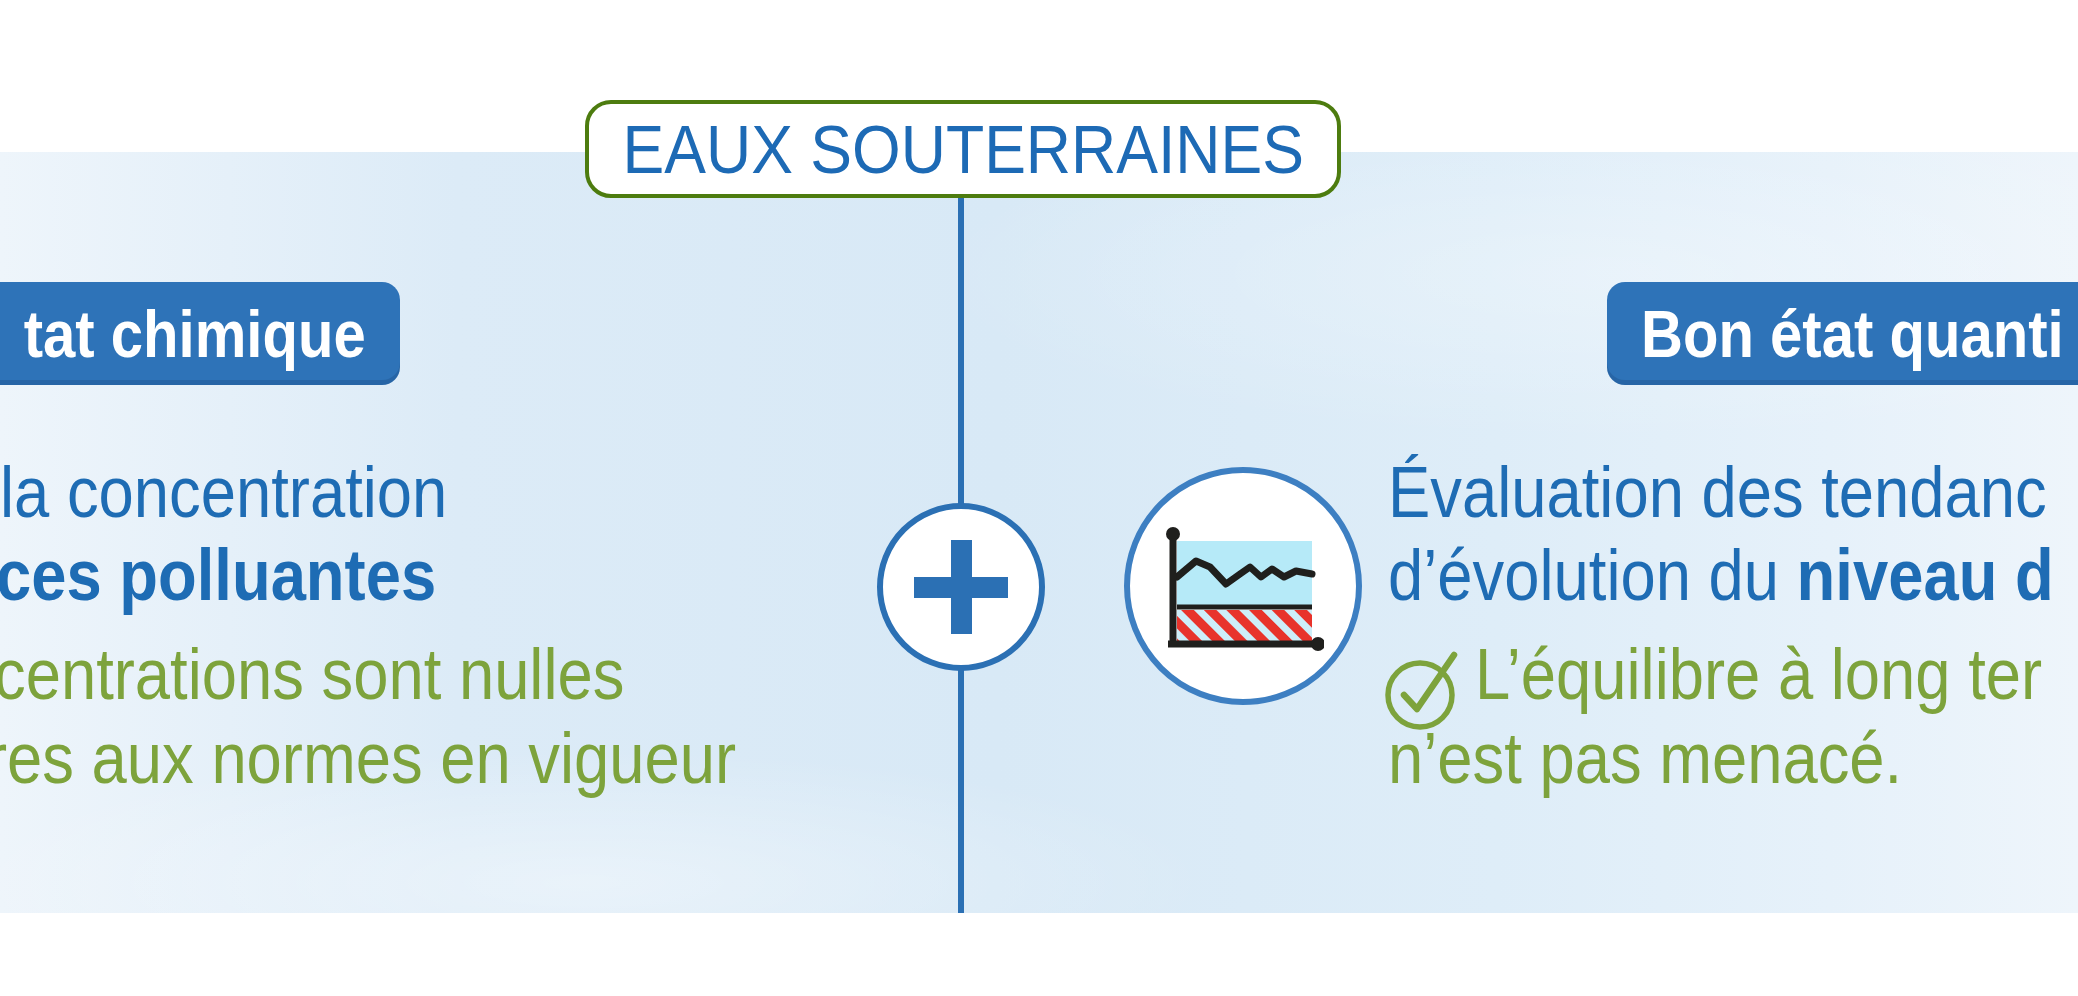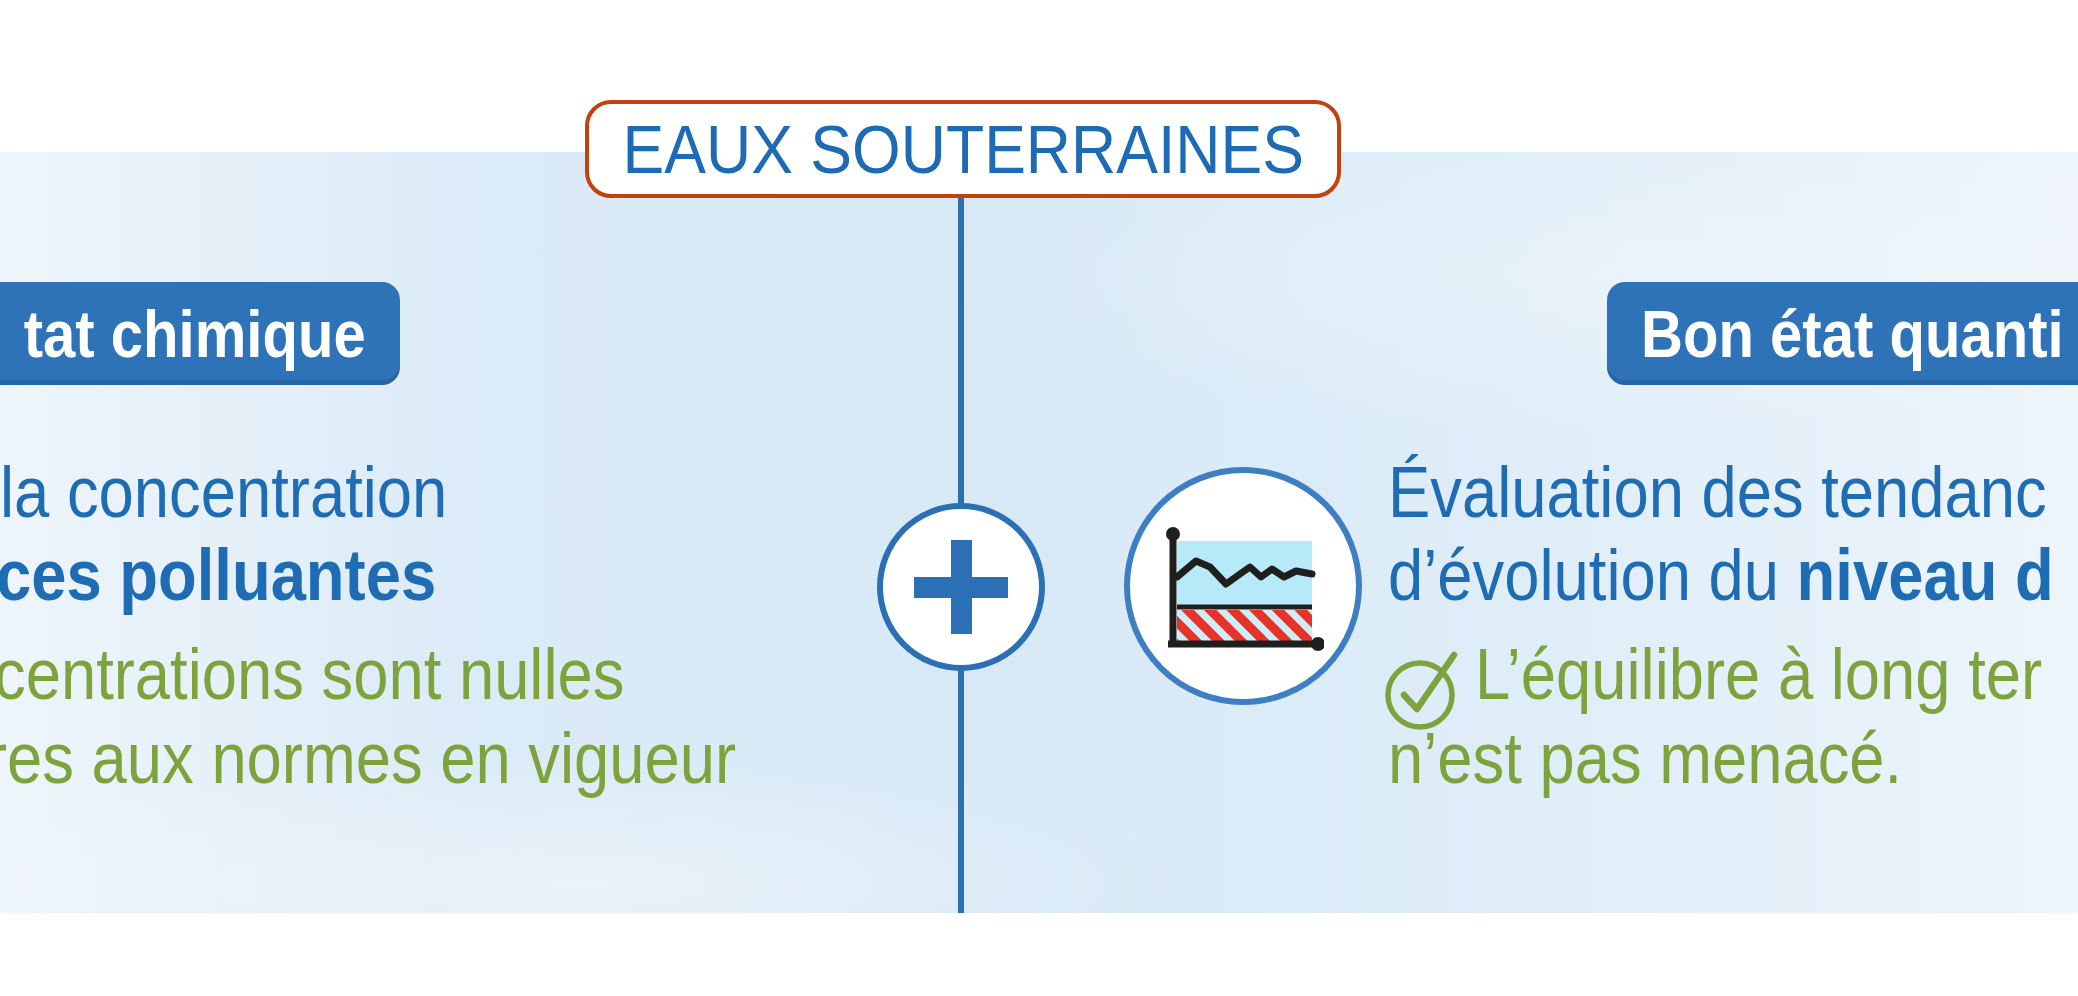--- a/index.html
+++ b/index.html
@@ -35,21 +35,21 @@
     background: #2b70b4;
     z-index: 1;
   }
   
   .title-badge {
     position: absolute;
     left: 585px; top: 100px;
     width: 756px; height: 98px;
     box-sizing: border-box;
     background: #ffffff;
-    border: 4px solid #c2410c;
+    border: 4px solid #4d7c0f;
     border-radius: 26px;
     display: flex; align-items: center; justify-content: center;
     z-index: 3;
   }
   .title-badge .title-text {
     font-size: 68px;
     font-weight: 500;
     color: #1d6ab5;
     white-space: nowrap;
     transform: scaleX(0.92);

